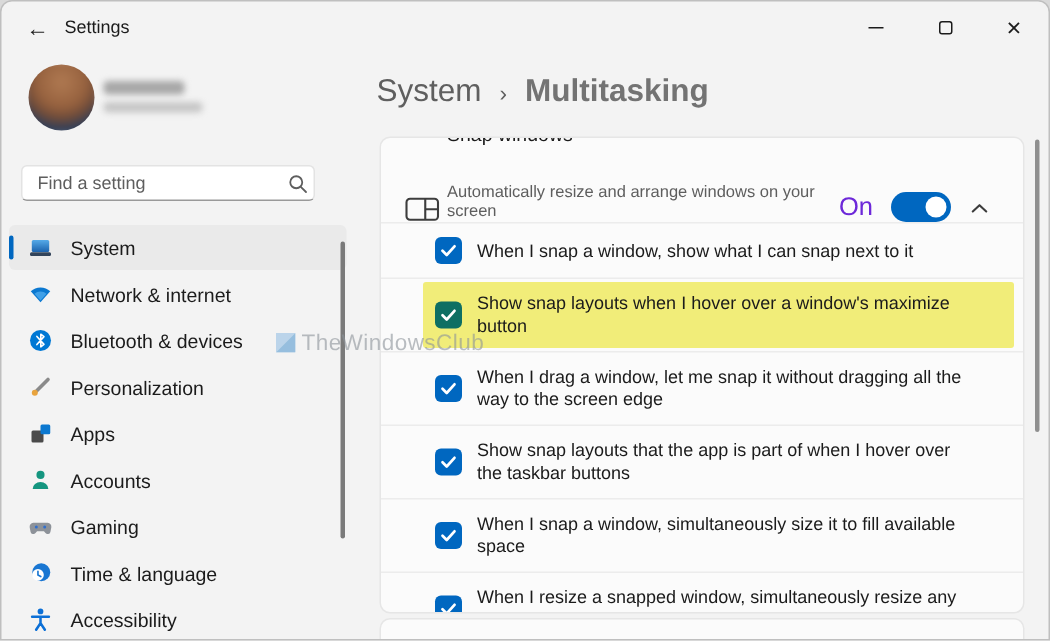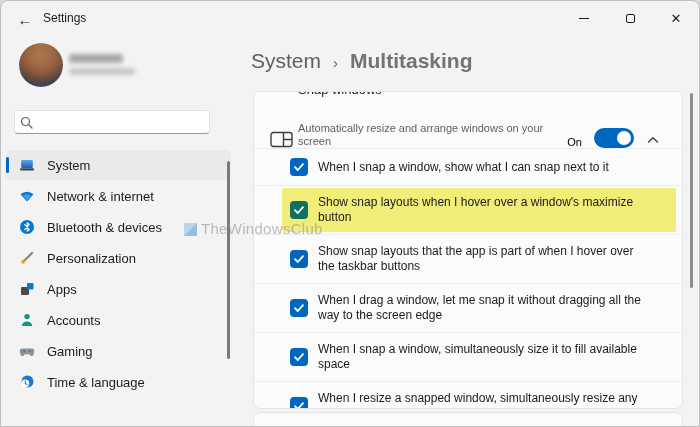--- a/index.html
+++ b/index.html
@@ -53,21 +53,21 @@
   .page-title{ font-size:21px; font-weight:700; color:#737373; }
 
   .card{ position:absolute; left:12px; top:55px; width:430px; background:#fbfbfb;
     border:1px solid #e6e6e6; border-radius:7px; overflow:hidden; }
   .snap-card{ height:318px; }
   .card-header{ height:56px; display:flex; align-items:flex-end; padding:0 14px 0 10px; }
   .snap-icon{ width:34px; display:flex; justify-content:center; flex:0 0 34px; }
   .card-titles{ flex:1; padding-right:8px; }
   .card-title{ font-size:13px; color:#1b1b1b; margin-bottom:2px; }
   .card-subtitle{ font-size:11px; color:#5e5e5e; line-height:13px; max-width:250px;margin-top:25px; }
-  .toggle-label{ font-size:11px; color:#000000; margin-right:12px; }
+  .toggle-label{ font-size:17px; color:#6d28d9; margin-right:12px; }
   .toggle{ position:relative; width:40px; height:20px; border-radius:10px; background:#0067c0; cursor:pointer; flex:0 0 40px; }
   .toggle .knob{ position:absolute; top:3px; right:3px; width:14px; height:14px; border-radius:50%; background:#ffffff; }
   .chevron-btn{ width:30px; display:flex; justify-content:center; align-items:center; cursor:pointer; margin-left:4px; }
 
   .option-row{ position:relative; display:flex; align-items:center; gap:10px;
     padding:9px 40px 9px 36px; border-top:1px solid #ececec; }
   .hl-bg{ display:none; }
   .option-row.highlighted .hl-bg{ display:block; position:absolute; left:28px; right:6px; top:2px; bottom:2px;
     background:#f1ed79; border-radius:2px; }
   .checkbox{ position:relative; width:18px; height:18px; border-radius:4px; background:#0067c0;
@@ -106,20 +106,21 @@
   </div>
 
   <div class="sidebar">
     <div class="avatar">
         <div class="avatar-img"></div>
       </div>
     <div class="blur-bar name-bar"></div>
     <div class="blur-bar email-bar"></div>
 
     <div class="searchbox">
+      <input type="text" placeholder="Find a setting" style="">
       <span class="search-icon">
           <svg width="13" height="13" viewBox="0 0 13 13">
             <circle cx="5.5" cy="5.5" r="4" fill="none" stroke="#5e5e5e" stroke-width="1.2"></circle>
             <line x1="8.7" y1="8.7" x2="12" y2="12" stroke="#5e5e5e" stroke-width="1.2" stroke-linecap="round"></line>
           </svg>
         </span>
     </div>
 
     <div class="nav">
 
@@ -204,20 +205,30 @@
 
         <span class="nav-icon">
             <svg width="16" height="16" viewBox="0 0 16 16">
               <circle cx="8.5" cy="7.5" r="6" fill="#1976d2"></circle>
               <circle cx="6.3" cy="9.3" r="3.9" fill="#fff"></circle>
               <path d="M6.3 6.8 v2.6 l1.9 1" fill="none" stroke="#1976d2" stroke-width="1.1" stroke-linecap="round"></path>
             </svg>
           </span>
         <span class="nav-label">Time &amp; language</span>
       </div>
+        <div class="nav-item">
+
+        <span class="nav-icon">
+            <svg width="16" height="16" viewBox="0 0 16 16">
+              <circle cx="8" cy="2.6" r="1.9" fill="#0b6fd6"></circle>
+              <path d="M2.4 6.2 h11.2 M8 6.2 v4.2 M8 10.4 l-2.9 4.4 M8 10.4 l2.9 4.4" fill="none" stroke="#0b6fd6" stroke-width="1.7" stroke-linecap="round" stroke-linejoin="round"></path>
+            </svg>
+          </span>
+        <span class="nav-label">Accessibility</span>
+      </div>
       </div>
     <div class="side-scroll"></div>
   </div>
 
   <div class="main">
     <div class="breadcrumb">
       <span class="crumb-parent">System</span>
       <span class="crumb-sep">›</span>
       <span class="page-title">Multitasking</span>
     </div>
@@ -266,30 +277,30 @@
             </span>
           <span class="option-label">Show snap layouts when I hover over a window's maximize button</span>
         </div>
           <div class="option-row">
 
           <span class="checkbox">
               <svg width="12" height="12" viewBox="0 0 12 12">
                 <polyline points="2,6.2 4.8,9 10,3.2" fill="none" stroke="#ffffff" stroke-width="1.8" stroke-linecap="round" stroke-linejoin="round"></polyline>
               </svg>
             </span>
+          <span class="option-label">When I drag a window, let me snap it without dragging all the way to the screen edge</span>
+        </div>
+          <div class="option-row">
+
+          <span class="checkbox">
+              <svg width="12" height="12" viewBox="0 0 12 12">
+                <polyline points="2,6.2 4.8,9 10,3.2" fill="none" stroke="#ffffff" stroke-width="1.8" stroke-linecap="round" stroke-linejoin="round"></polyline>
+              </svg>
+            </span>
           <span class="option-label">Show snap layouts that the app is part of when I hover over the taskbar buttons</span>
-        </div>
-          <div class="option-row">
-
-          <span class="checkbox">
-              <svg width="12" height="12" viewBox="0 0 12 12">
-                <polyline points="2,6.2 4.8,9 10,3.2" fill="none" stroke="#ffffff" stroke-width="1.8" stroke-linecap="round" stroke-linejoin="round"></polyline>
-              </svg>
-            </span>
-          <span class="option-label">When I drag a window, let me snap it without dragging all the way to the screen edge</span>
         </div>
           <div class="option-row">
 
           <span class="checkbox">
               <svg width="12" height="12" viewBox="0 0 12 12">
                 <polyline points="2,6.2 4.8,9 10,3.2" fill="none" stroke="#ffffff" stroke-width="1.8" stroke-linecap="round" stroke-linejoin="round"></polyline>
               </svg>
             </span>
           <span class="option-label">When I snap a window, simultaneously size it to fill available space</span>
         </div>

